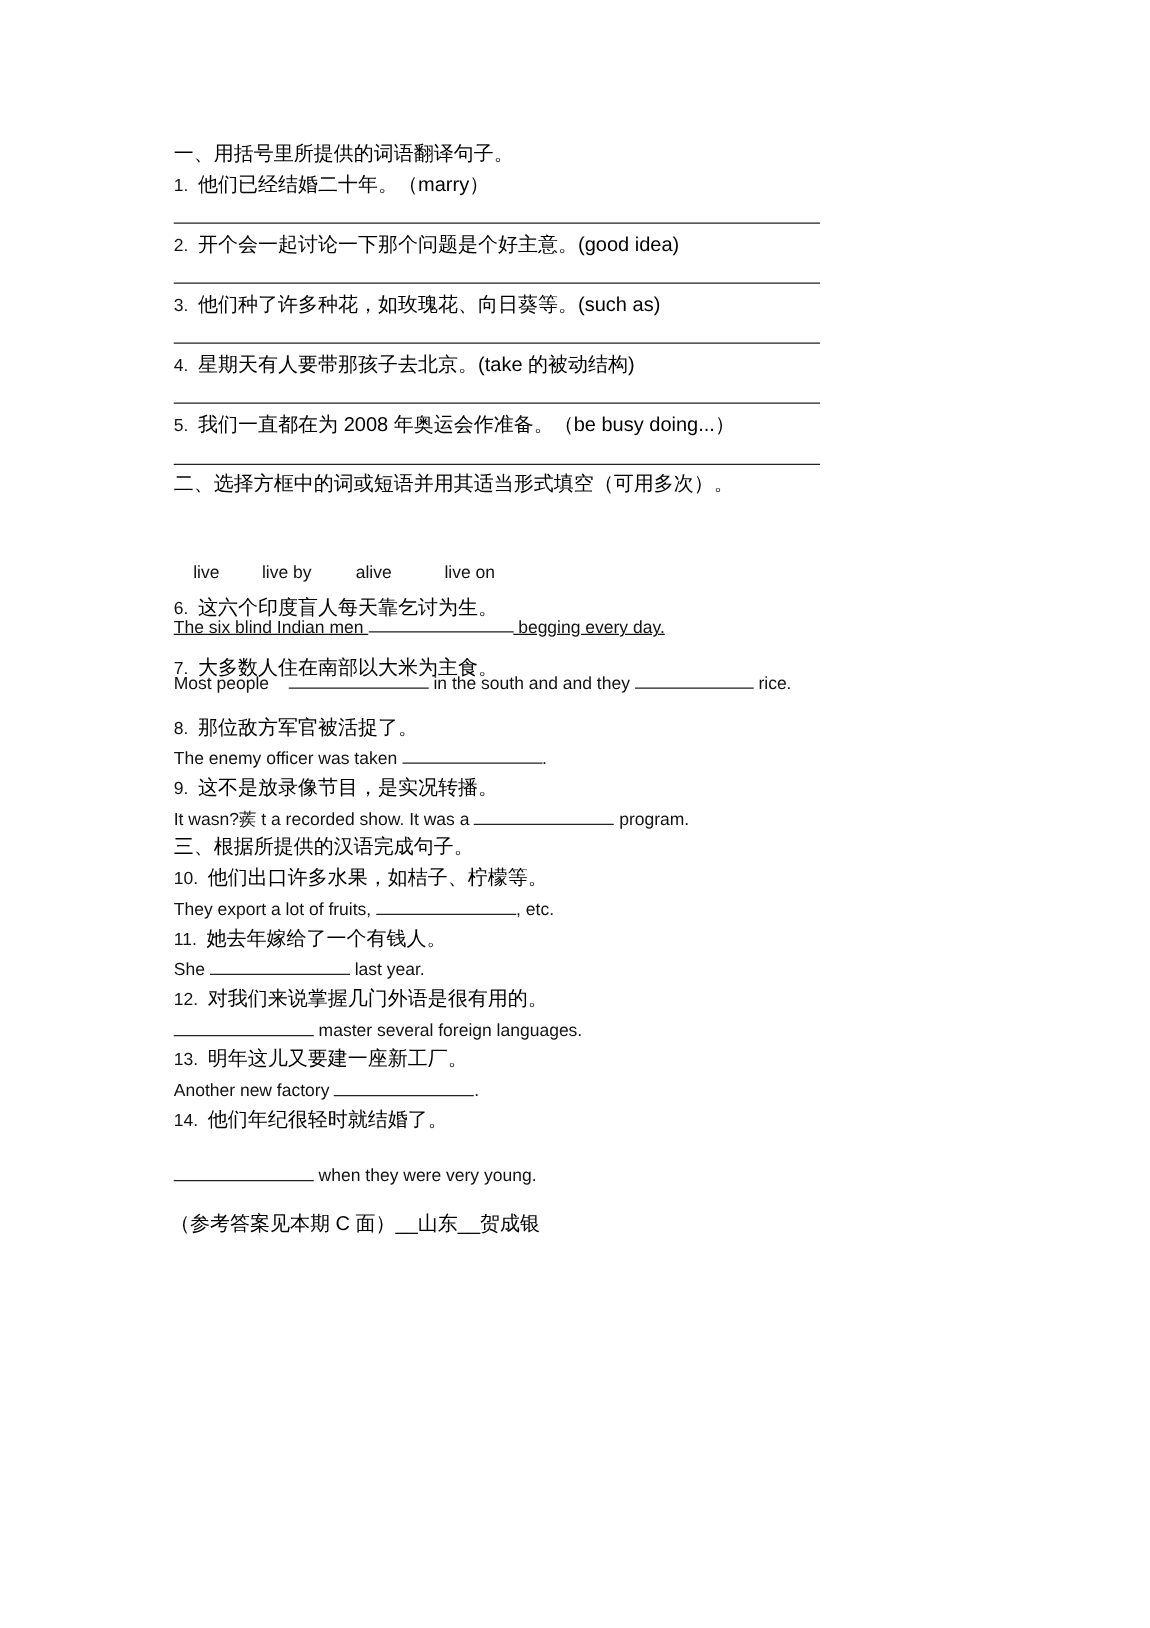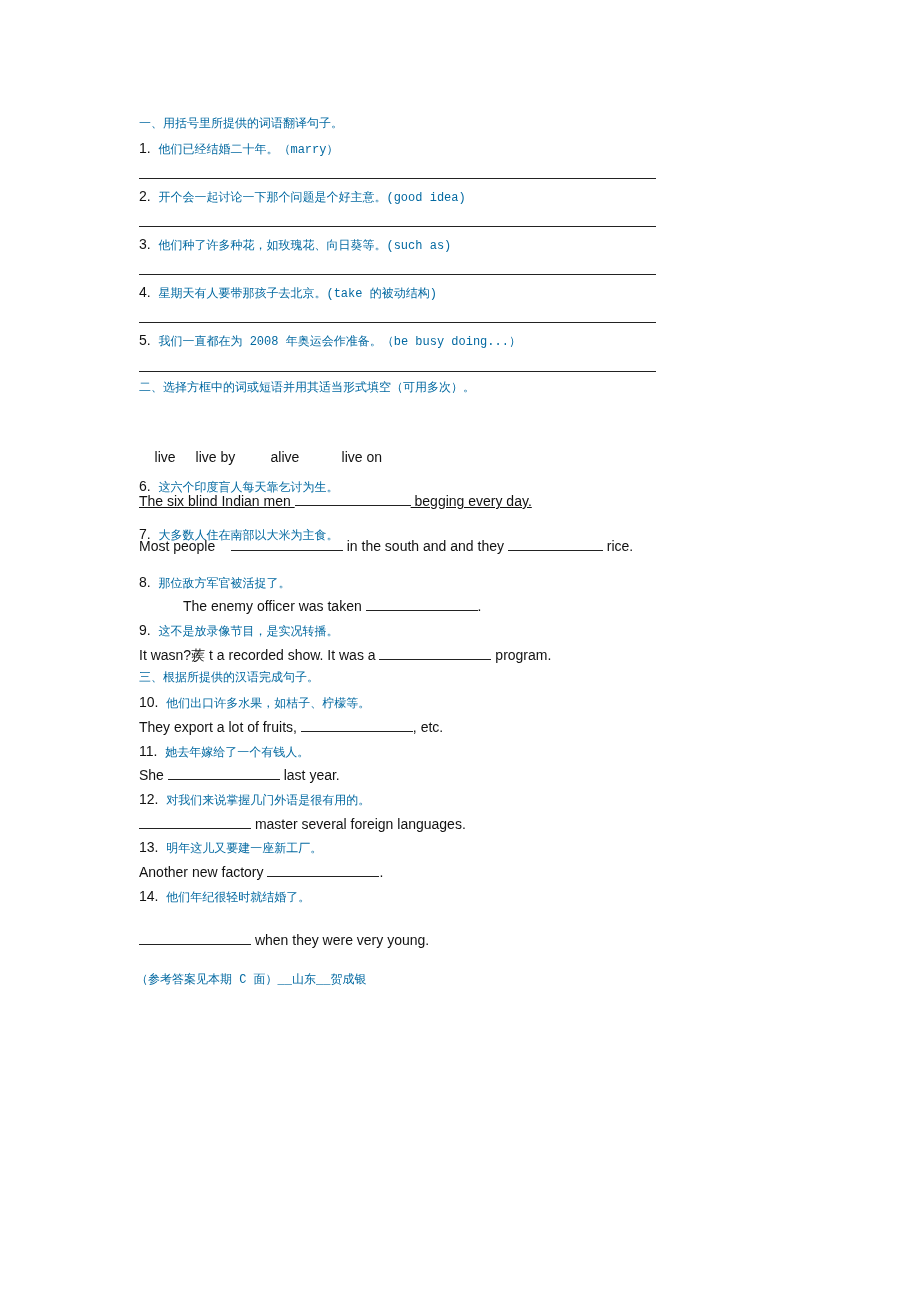--- a/index.html
+++ b/index.html
@@ -23,23 +23,23 @@
     }
     .line {
       position: absolute;
       left: 0;
       font-size: 14px;
       line-height: 20px;
       white-space: pre;
       color: #111111;
     }
     .cn {
-      font-family: Liberation Mono, monospace;
-      font-size: 12px;
-      color: #0369a1;
+      font-family: Liberation Sans, sans-serif;
+      font-size: 16px;
+      color: #000000;
     }
     .rule {
       position: absolute;
       left: 0;
       width: 517px;
       height: 0;
       border-top: 1px solid #222222;
     }
     .blank {
       display: inline-block;
@@ -69,31 +69,31 @@
 
   <div class="line" style="top:170px;"><span>4.</span>  <span class="cn">星期天有人要带那孩子去北京。(take 的被动结构)</span></div>
   <div class="rule" style="top:210px;"></div>
 
   <div class="line" style="top:218px;"><span>5.</span>  <span class="cn">我们一直都在为 2008 年奥运会作准备。（be busy doing...）</span></div>
   <div class="rule" style="top:259px;"></div>
 
   <div class="line cn" style="top:266px;">二、选择方框中的词或短语并用其适当形式填空（可用多次）。</div>
 
   <div class="line words" style="top:315px;">
-    <span style="width:41px;">live</span><span style="width:75px;">live by</span><span style="width:71px;">alive</span><span>live on</span>
+    <span style="width:55px;">live</span><span style="width:75px;">live by</span><span style="width:71px;">alive</span><span>live on</span>
   </div>
 
   <div class="line" style="top:364px;"><span>6.</span>  <span class="cn">这六个印度盲人每天靠乞讨为生。</span></div>
   <div class="line" style="top:379px;text-decoration:underline;"><span>The six blind Indian men </span><span class="blank" style="width:116px;"></span><span> begging every day.</span></div>
 
   <div class="line" style="top:412px;"><span>7.</span>  <span class="cn">大多数人住在南部以大米为主食。</span></div>
   <div class="line" style="top:424px;"><span>Most people    </span><span class="blank" style="width:112px;"></span><span> in the south and and they </span><span class="blank" style="width:95px;"></span><span> rice.</span></div>
 
   <div class="line" style="top:460px;"><span>8.</span>  <span class="cn">那位敌方军官被活捉了。</span></div>
-  <div class="line" style="top:484px;margin-left:44px;"><span>The enemy officer was taken </span><span class="blank" style="width:112px;"></span><span>.</span></div>
+  <div class="line" style="top:484px;"><span>The enemy officer was taken </span><span class="blank" style="width:112px;"></span><span>.</span></div>
 
   <div class="line" style="top:508px;"><span>9.</span>  <span class="cn">这不是放录像节目，是实况转播。</span></div>
   <div class="line" style="top:533px;"><span>It wasn?蒺 t a recorded show. It was a </span><span class="blank" style="width:112px;"></span><span> program.</span></div>
 
   <div class="line cn" style="top:556px;">三、根据所提供的汉语完成句子。</div>
 
   <div class="line" style="top:580px;"><span>10.</span>  <span class="cn">他们出口许多水果，如桔子、柠檬等。</span></div>
   <div class="line" style="top:605px;"><span>They export a lot of fruits, </span><span class="blank" style="width:112px;"></span><span>, etc.</span></div>
 
   <div class="line" style="top:629px;"><span>11.</span>  <span class="cn">她去年嫁给了一个有钱人。</span></div>

